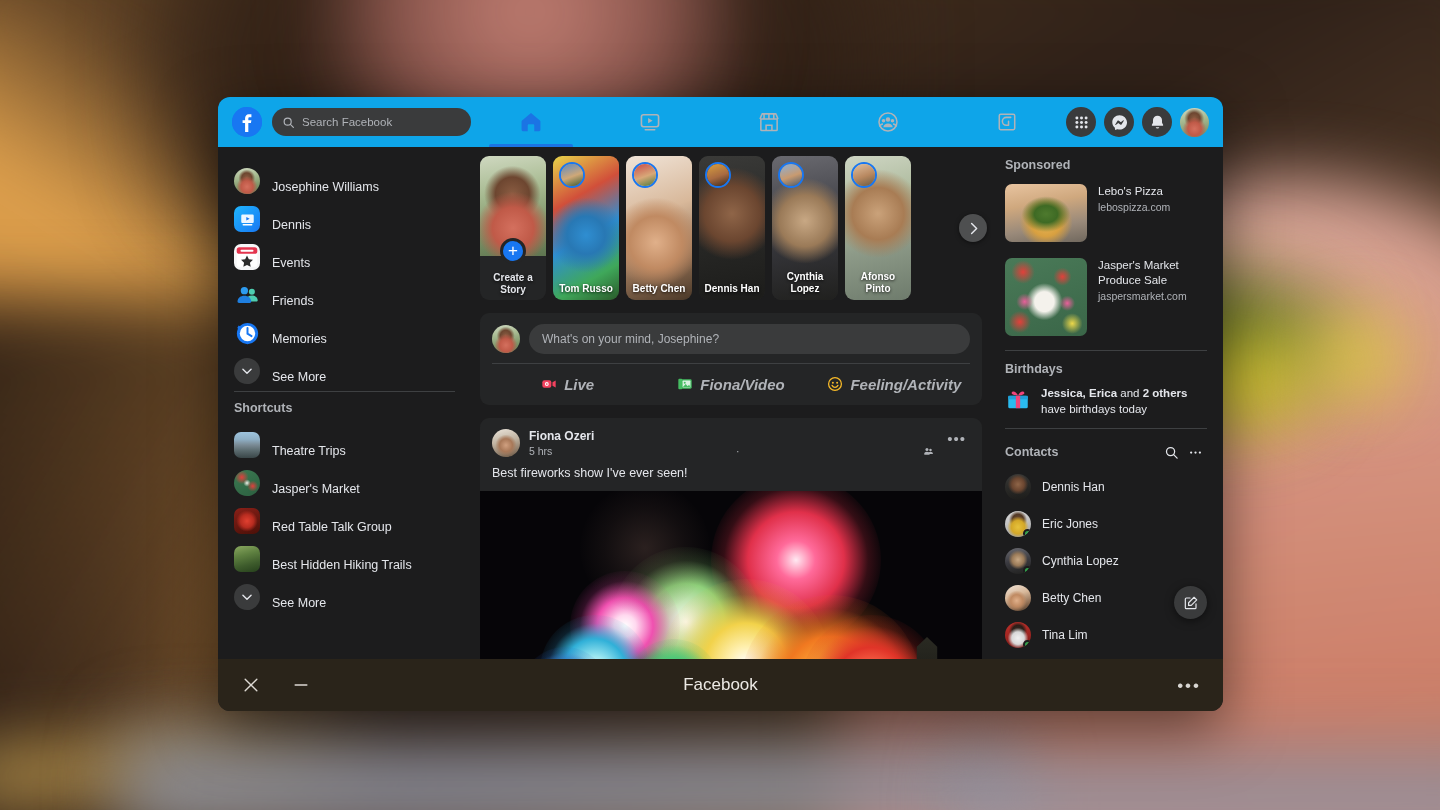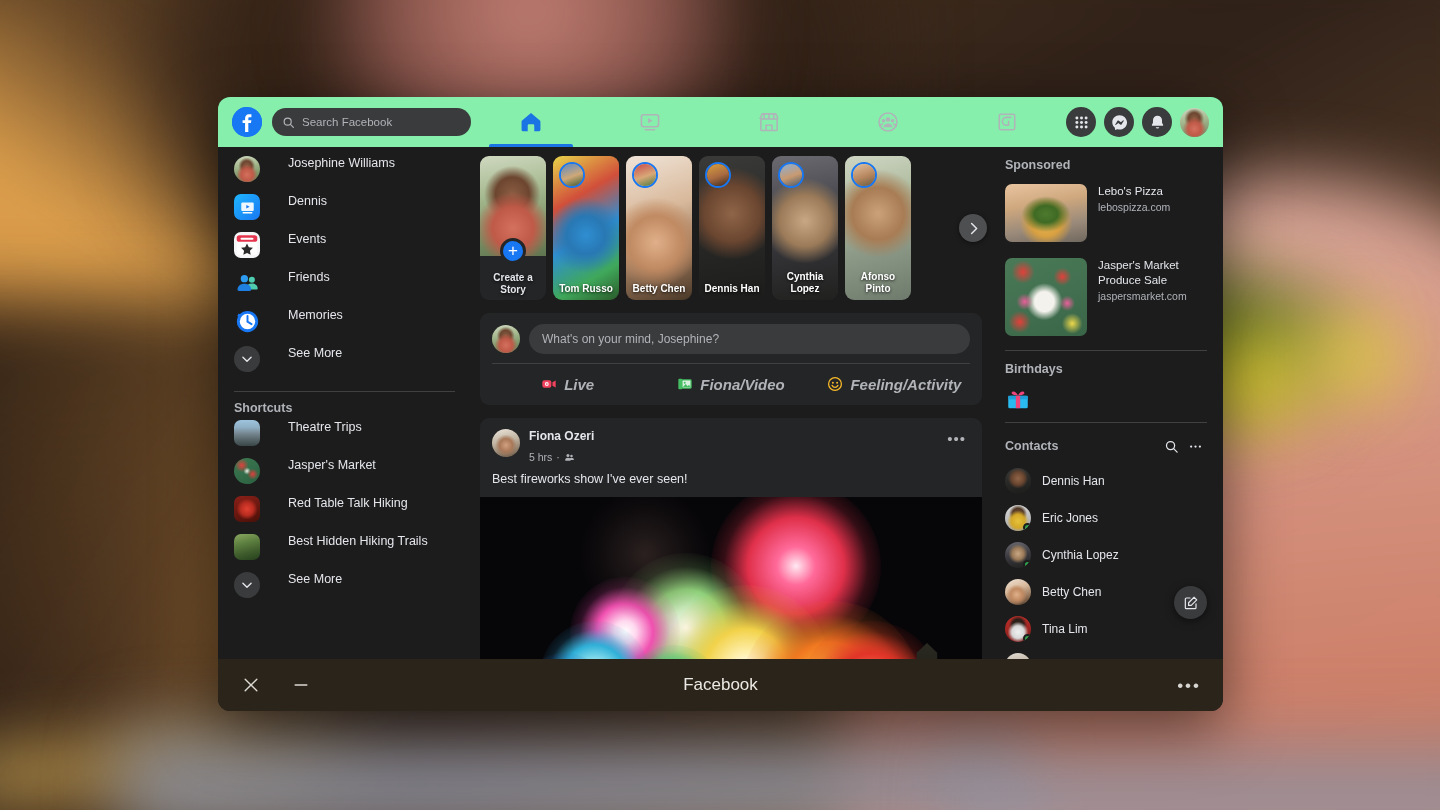--- a/index.html
+++ b/index.html
@@ -44,21 +44,21 @@
 
   
   #fb-window {
     position:absolute; left:218px; top:97px; width:1005px; height:614px;
     background:#1c1c1d; border-radius:12px; overflow:hidden;
     box-shadow:0 18px 60px rgba(0,0,0,.55);
     display:flex; flex-direction:column;
   }
 
   
-  .topnav { height:50px; background:#86efac; display:flex; align-items:center;
+  .topnav { height:50px; background:#0ea5e9; display:flex; align-items:center;
             flex:0 0 50px; position:relative; }
   .nav-left { display:flex; align-items:center; padding-left:14px; gap:10px; width:253px; }
   .fb-logo { width:30px; height:30px; border-radius:50%; background:#1877f2;
              display:flex; align-items:center; justify-content:center; flex:0 0 30px; }
   .fb-logo svg { width:30px; height:30px; display:block; }
   .search-box { flex:1; height:28px; background:#3a3b3c; border-radius:14px;
                 display:flex; align-items:center; gap:7px; padding:0 10px; }
   .search-box .ph { color:#b0b3b8; font-size:11.5px; white-space:nowrap; }
 
   .nav-center { flex:1; display:flex; align-items:stretch; justify-content:space-around; height:50px; }
@@ -73,21 +73,21 @@
   .circ-btn { width:30px; height:30px; border-radius:50%; background:#3a3b3c;
               display:flex; align-items:center; justify-content:center; cursor:pointer; }
   .circ-btn svg { width:17px; height:17px; }
   .nav-avatar { width:29px; height:29px; border-radius:50%; overflow:hidden; cursor:pointer; }
 
   
   .fb-body { flex:1; display:flex; overflow:hidden; background:#1c1c1d; }
 
   
   .col-left { width:253px; flex:0 0 253px; padding:9px 8px 0 10px; overflow:hidden; }
-  .lrow { display:flex; align-items:flex-start; gap:28px; height:38px; padding:0 6px;
+  .lrow { display:flex; align-items:flex-end; gap:12px; height:38px; padding:0 6px;
           border-radius:8px; cursor:pointer; }
   .lrow .lbl { font-size:12.5px; color:#e4e6eb; white-space:nowrap; }
   .licon { width:26px; height:26px; flex:0 0 26px; border-radius:50%; overflow:hidden;
            display:flex; align-items:center; justify-content:center; }
   .licon.sq { border-radius:7px; }
   .seemore-chev { width:26px; height:26px; border-radius:50%; background:#3a3b3c;
                   display:flex; align-items:center; justify-content:center; flex:0 0 26px; }
   .divider { height:1px; background:#3e4042; margin:7px 8px 6px 6px; }
   .sec-title { font-size:12.5px; color:#b0b3b8; font-weight:bold; padding:3px 6px 5px; }
 
@@ -129,21 +129,21 @@
   .composer-acts { display:flex; padding:5px 6px 6px; }
   .cact { flex:1; display:flex; align-items:center; justify-content:center; gap:7px;
           height:30px; border-radius:7px; cursor:pointer; }
   .cact span { font-size:15px; color:#b0b3b8; font-weight:bold;font-style:italic; }
   .cact svg { width:16px; height:16px; }
 
   
   .post-head { display:flex; align-items:flex-start; gap:9px; padding:11px 12px 0; }
   .post-avatar { width:28px; height:28px; border-radius:50%; overflow:hidden; flex:0 0 28px; }
   .post-name { font-size:12px; color:#e4e6eb; font-weight:bold; }
-  .post-meta { font-size:10.5px; color:#b0b3b8; display:flex; align-items:center; gap:4px; margin-top:8px; }
+  .post-meta { font-size:10.5px; color:#b0b3b8; display:flex; align-items:center; gap:4px; margin-top:2px;justify-content:space-between; }
   .post-dots { margin-left:auto; color:#b0b3b8; font-size:15px; letter-spacing:1px;
                cursor:pointer; line-height:1; padding:2px 4px; }
   .post-text { font-size:12.5px; color:#e4e6eb; padding:9px 12px 11px; }
   .post-img { width:100%; height:200px; position:relative; overflow:hidden; background:#000; }
 
   
   .col-right { width:232px; flex:0 0 232px; padding:9px 12px 0 10px; overflow:hidden; position:relative; }
   .rtitle { font-size:12.5px; color:#b0b3b8; font-weight:bold; padding:2px 4px 7px; }
   .ad { display:flex; gap:11px; padding:5px 4px; border-radius:7px; cursor:pointer; margin-bottom:6px; }
   .ad .adimg { width:82px; height:58px; border-radius:7px; flex:0 0 82px; overflow:hidden; }
@@ -443,21 +443,21 @@
       <div class="lrow">
         <span class="licon">
             <span class="th ph-jasper"></span>
           </span>
         <span class="lbl">Jasper's Market</span>
       </div>
       <div class="lrow">
         <span class="licon sq">
             <span class="th ph-redtable"></span>
           </span>
-        <span class="lbl">Red Table Talk Hiking</span>
+        <span class="lbl">Red Table Talk Group</span>
       </div>
       <div class="lrow">
         <span class="licon sq">
             <span class="th ph-hiking"></span>
           </span>
         <span class="lbl">Best Hidden Hiking Trails</span>
       </div>
       <div class="lrow">
         <span class="seemore-chev">
           <svg viewBox="0 0 24 24" width="14" height="14" fill="none" stroke="#e4e6eb" stroke-width="2.4" stroke-linecap="round" stroke-linejoin="round">
@@ -643,20 +643,21 @@
 
       <div class="rdiv"></div>
       <div class="rtitle">Birthdays</div>
       <div class="bday">
         <svg viewBox="0 0 24 24" width="26" height="26" style="flex:0 0 26px;">
           <rect x="3" y="10" width="18" height="11.4" rx="1.4" fill="#2abbf0"></rect>
           <rect x="3" y="10" width="18" height="3.2" fill="#1f9fd8"></rect>
           <rect x="10" y="10" width="4" height="11.4" fill="#f0447a"></rect>
           <path d="M12 9.6C10.4 6.4 8 5.2 6.6 6.4c-1.3 1.1-.2 3 5.4 3.2zM12 9.6c1.6-3.2 4-4.4 5.4-3.2 1.3 1.1.2 3-5.4 3.2z" fill="#f0447a"></path>
         </svg>
+        <div class="txt"><b>Jessica, Erica</b><span> and </span><b>2 others</b><span> have birthdays today</span></div>
       </div>
 
       <div class="rdiv"></div>
 
       <div class="contacts-head">
         <div class="rtitle">Contacts</div>
         <div class="chead-ico">
           <svg viewBox="0 0 24 24" width="15" height="15" fill="none" stroke="#e4e6eb" stroke-width="2">
             <circle cx="10.5" cy="10.5" r="6.5"></circle>
               <line x1="15.4" y1="15.4" x2="21" y2="21" stroke-linecap="round"></line>

